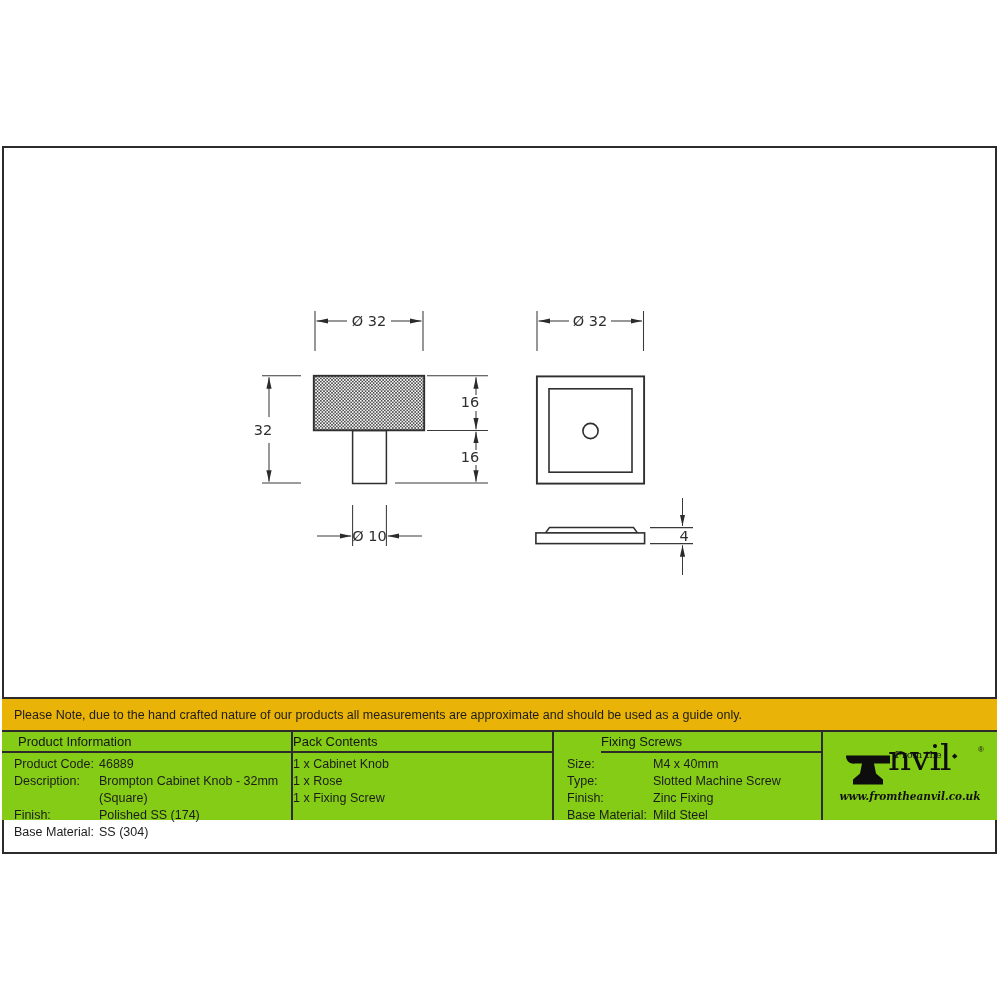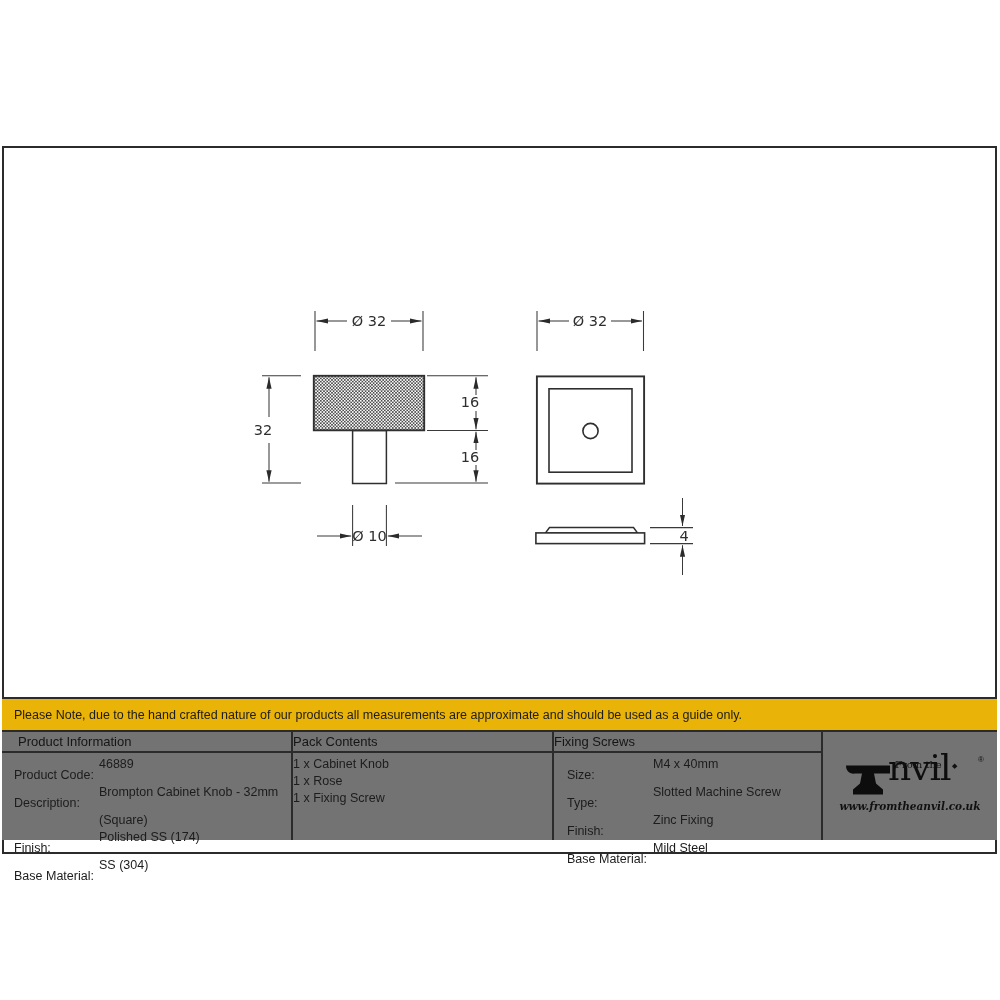--- a/index.html
+++ b/index.html
@@ -11,41 +11,41 @@
     position:absolute;left:2px;top:146px;width:995px;height:708px;
     border:2px solid #2b2b2b;box-sizing:border-box;background:#ffffff;
   }
   .drawing-svg{position:absolute;left:0;top:0;width:1000px;height:1000px;}
   .note-row{
     position:absolute;left:2px;top:697px;width:995px;height:35px;
     border-top:2px solid #2b2b2b;border-bottom:2px solid #2b2b2b;box-sizing:border-box;
     display:flex;align-items:center;padding-left:12px;font-size:12.5px;color:#1c1c1c;background:#eab308;
   }
   .info-table{
-    position:absolute;left:2px;top:732px;width:995px;height:108px;box-sizing:border-box;
-    display:flex;background:#737373;
+    position:absolute;left:2px;top:732px;width:995px;height:88px;box-sizing:border-box;
+    display:flex;background:#84cc16;
   }
   .col{box-sizing:border-box;position:relative;}
   .col-product{width:291px;border-right:2px solid #2b2b2b;}
   .col-pack{width:261px;border-right:2px solid #2b2b2b;}
   .col-fixing{width:269px;border-right:2px solid #2b2b2b;}
   .col-logo{flex:1;display:flex;align-items:center;justify-content:center;}
   .cell-header{
     height:21px;border-bottom:2px solid #2b2b2b;box-sizing:border-box;
     display:flex;align-items:center;font-size:13px;color:#151515;
   }
   .col-product .cell-header{padding-left:16px;}
   .col-pack .cell-header{}
-  .col-fixing .cell-header{padding-left:0;}
+  .col-fixing .cell-header{padding-left:0;margin-left:47px;}
   .cell-body{padding-top:3px;font-size:12.5px;line-height:17px;color:#1c1c1c;}
   .col-product .cell-body{padding-left:12px;}
   .col-pack .cell-body{padding-left:0;}
   .col-fixing .cell-body{padding-left:13px;}
   .kv{display:flex;}
-  .kv .k{flex:0 0 85px;margin-top:11px;}
+  .kv .k{flex:0 0 85px;}
   .col-fixing .kv .k{flex:0 0 86px;}
   .kv .v{flex:1;padding-right:6px;}
   
   .logo{position:relative;width:158px;height:60px;}
   .anvil-icon{position:absolute;left:14px;top:5px;width:46px;height:38px;}
   .nvil{
     position:absolute;left:57px;top:-9px;font-family:"DejaVu Serif",serif;
     font-size:36px;letter-spacing:-1px;color:#0d0d0d;
   }
   .from-the{position:absolute;left:64px;top:3px;font-family:"DejaVu Serif",serif;font-size:10px;color:#111;}

